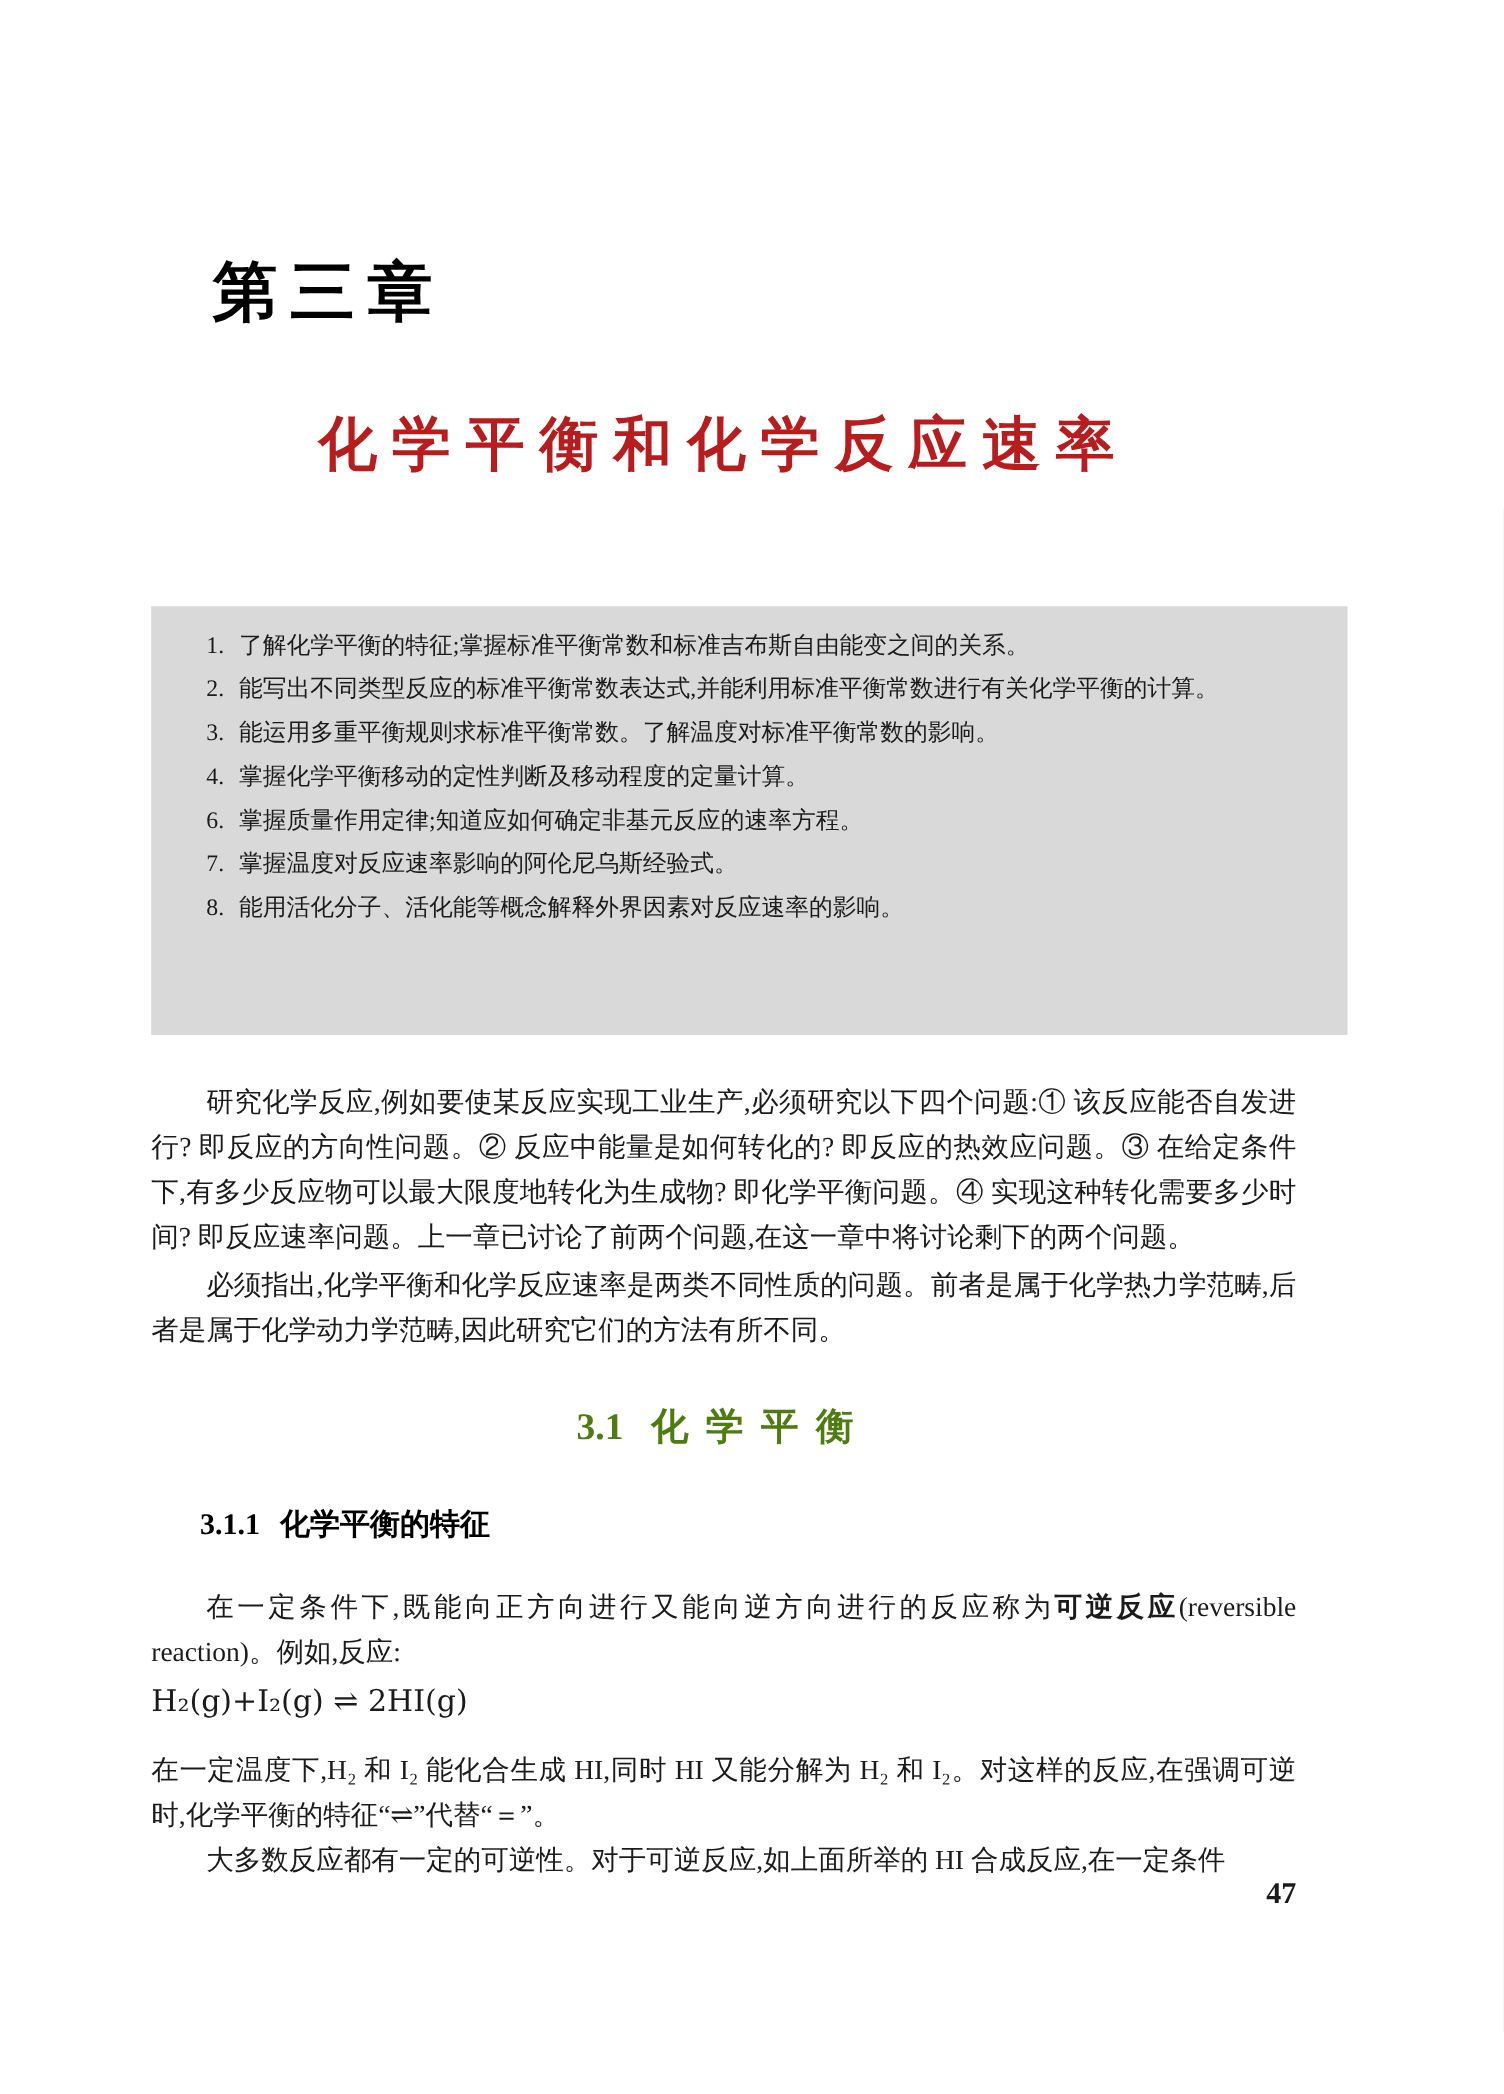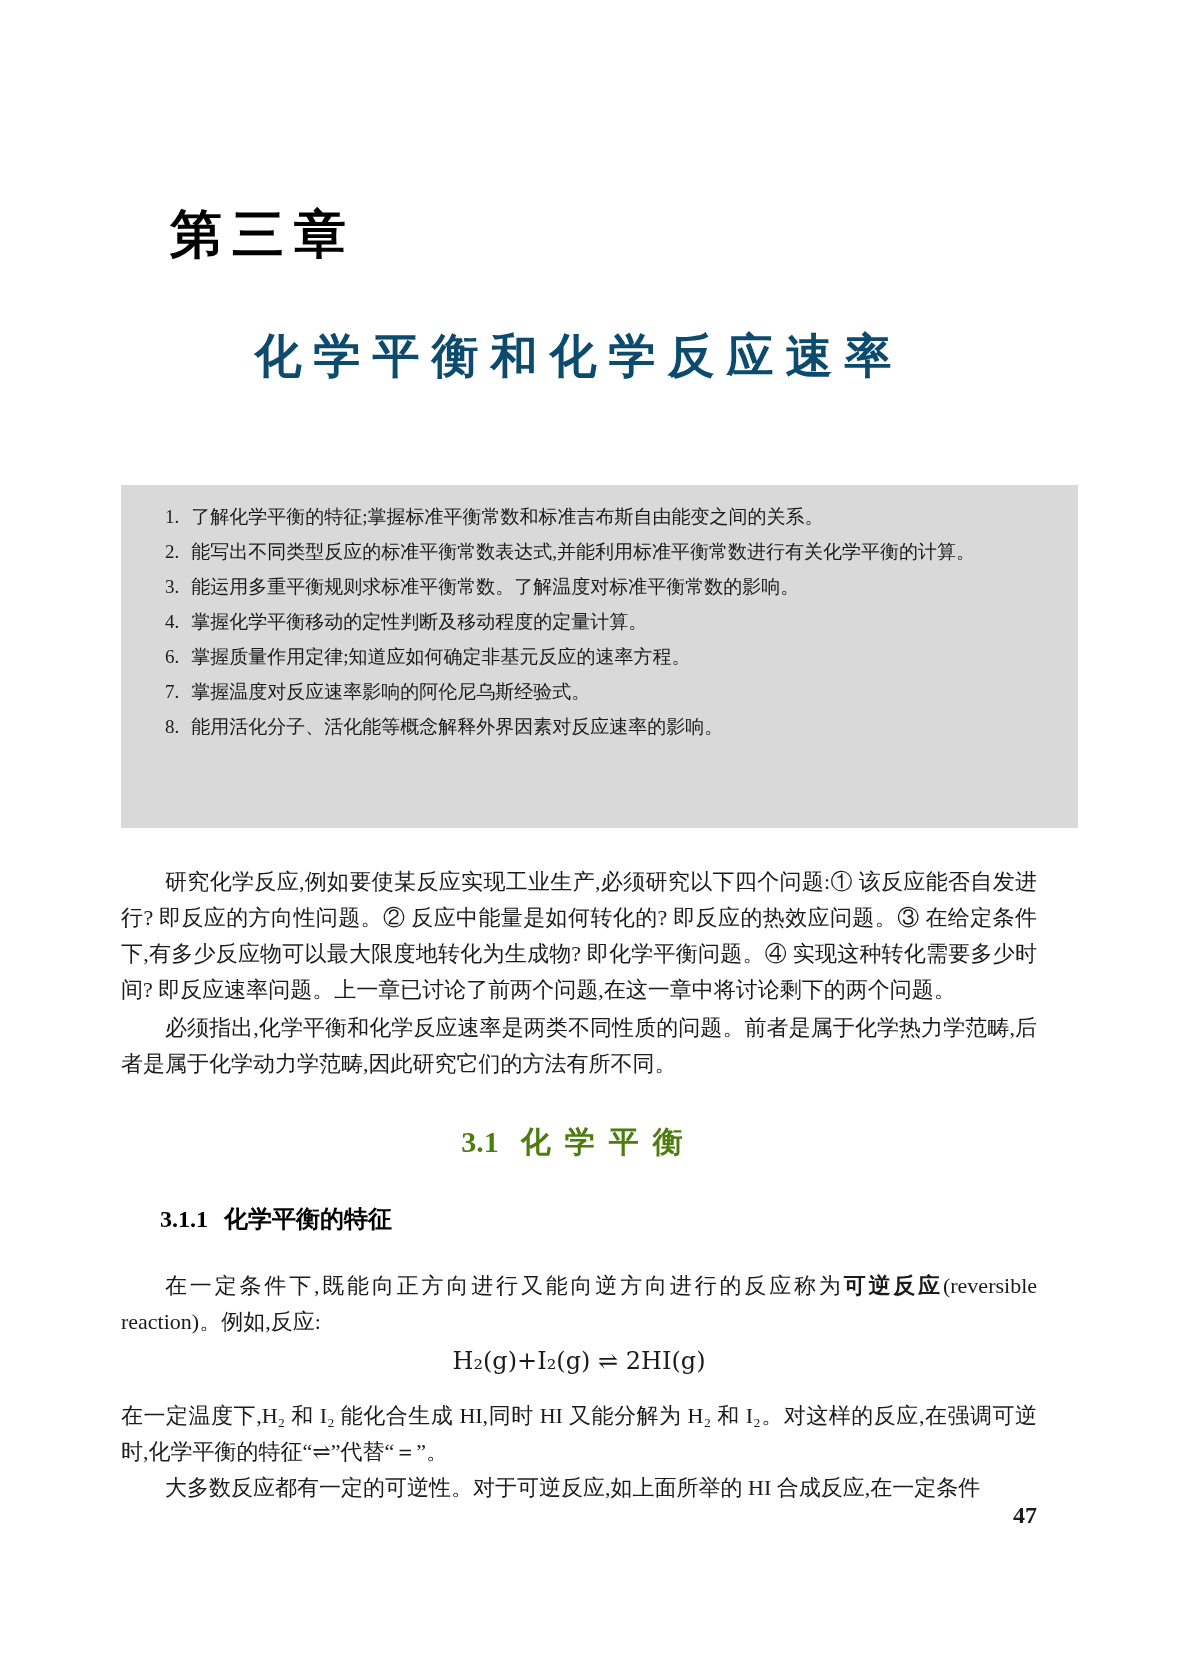--- a/index.html
+++ b/index.html
@@ -16,21 +16,21 @@
     position:absolute;left:170px;top:206px;
     font-family:"DejaVu Sans","Liberation Sans",sans-serif;
     font-weight:900;font-size:52px;line-height:56px;
     letter-spacing:10px;color:#000;
   }
   .chapter-title{
     position:absolute;left:121px;top:320px;width:916px;
     text-align:center;
     font-family:"DejaVu Serif","Liberation Serif",serif;
     font-weight:600;font-size:47px;line-height:72px;
-    letter-spacing:12px;color:#0c4a6e;
+    letter-spacing:12px;color:#b91c1c;
   }
   .req-box{
     position:absolute;left:121px;top:485px;width:957px;height:343px;
     background:#d9d9d9;
     box-sizing:border-box;
     padding:14px 36px 0 44px;
   }
   .req-heading{
     font-family:"DejaVu Sans","Liberation Sans",sans-serif;
     font-weight:900;font-size:29px;line-height:38px;
@@ -64,21 +64,21 @@
   .subsection-heading .sub-num{
     font-family:"Liberation Serif","DejaVu Serif",serif;
     margin-right:16px;
   }
   .subsection-heading .sub-title{
     font-family:"DejaVu Sans","Liberation Sans",sans-serif;
     font-weight:700;
   }
   .equation{
     position:absolute;left:121px;top:1344px;width:916px;
-    margin:0;text-align:center;
+    margin:0;text-align:left;
     font-size:24px;line-height:34px;
     font-family:"DejaVu Serif","DejaVu Sans",serif;
   }
   .bold-term{font-weight:bold;}
   .page-number{
     position:absolute;top:1502px;right:166px;
     font-size:24px;font-weight:bold;
     font-family:"Liberation Serif","DejaVu Serif",serif;
   }
 </style>

